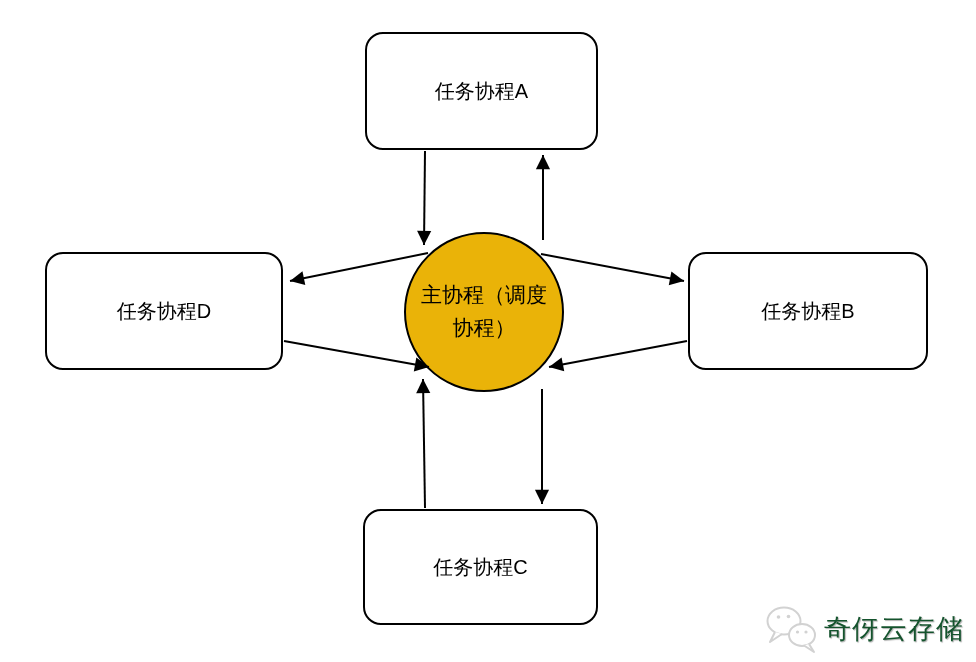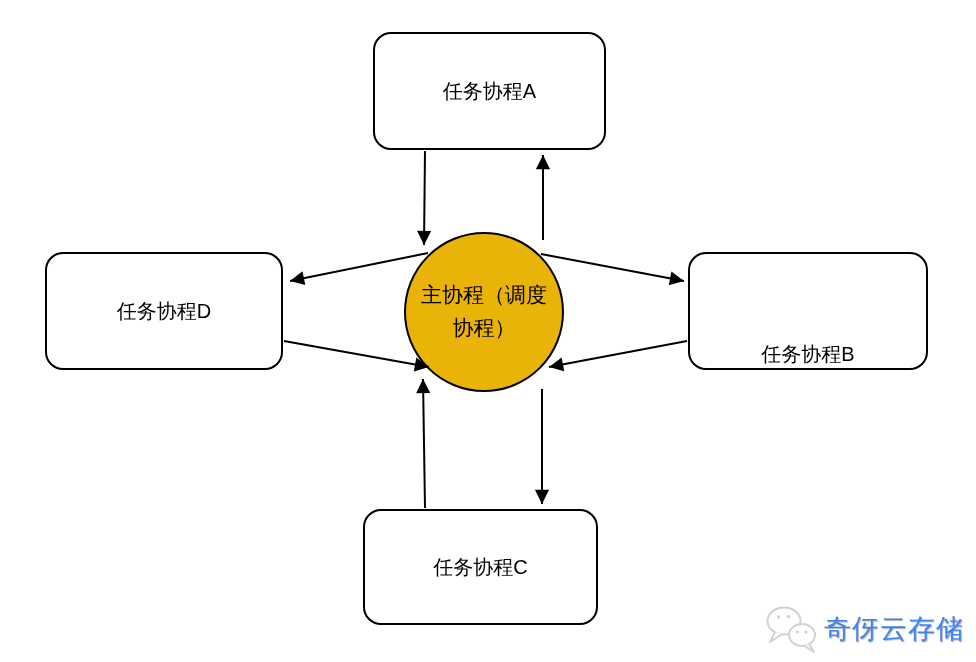--- a/index.html
+++ b/index.html
@@ -17,22 +17,22 @@
     border: 2px solid #000000;
     border-radius: 18px;
     background: #ffffff;
     display: flex;
     align-items: center;
     justify-content: center;
     font-size: 20px;
     color: #000000;
     z-index: 2;
   }
-  .node-a { left: 365px; top: 32px;  width: 233px; height: 118px; margin-left: 8px; }
-  .node-b { left: 688px; top: 252px; width: 240px; height: 118px; align-items: flex-end; }
+  .node-a { left: 365px; top: 32px;  width: 233px; height: 118px; }
+  .node-b { left: 688px; top: 252px; width: 240px; height: 118px; }
   .node-c { left: 363px; top: 509px; width: 235px; height: 116px; }
   .node-d { left: 45px;  top: 252px; width: 238px; height: 118px; }
   .center-circle {
     position: absolute;
     left: 404px; top: 232px;
     width: 160px; height: 160px;
     box-sizing: border-box;
     border: 2px solid #000000;
     border-radius: 50%;
     background: #eab308;
@@ -59,21 +59,21 @@
     right: 12px;
     bottom: 8px;
     display: flex;
     align-items: center;
     gap: 6px;
     z-index: 4;
   }
   .watermark-text {
     font-size: 27px;
     letter-spacing: 1px;
-    color: #3b82f6;
+    color: #14532d;
     text-shadow: 1px 1px 1px #b0b0b0;
     white-space: nowrap;
     text-align: right;
   }
 </style>
 </head>
 <body>
 
 <div class="canvas">
 

